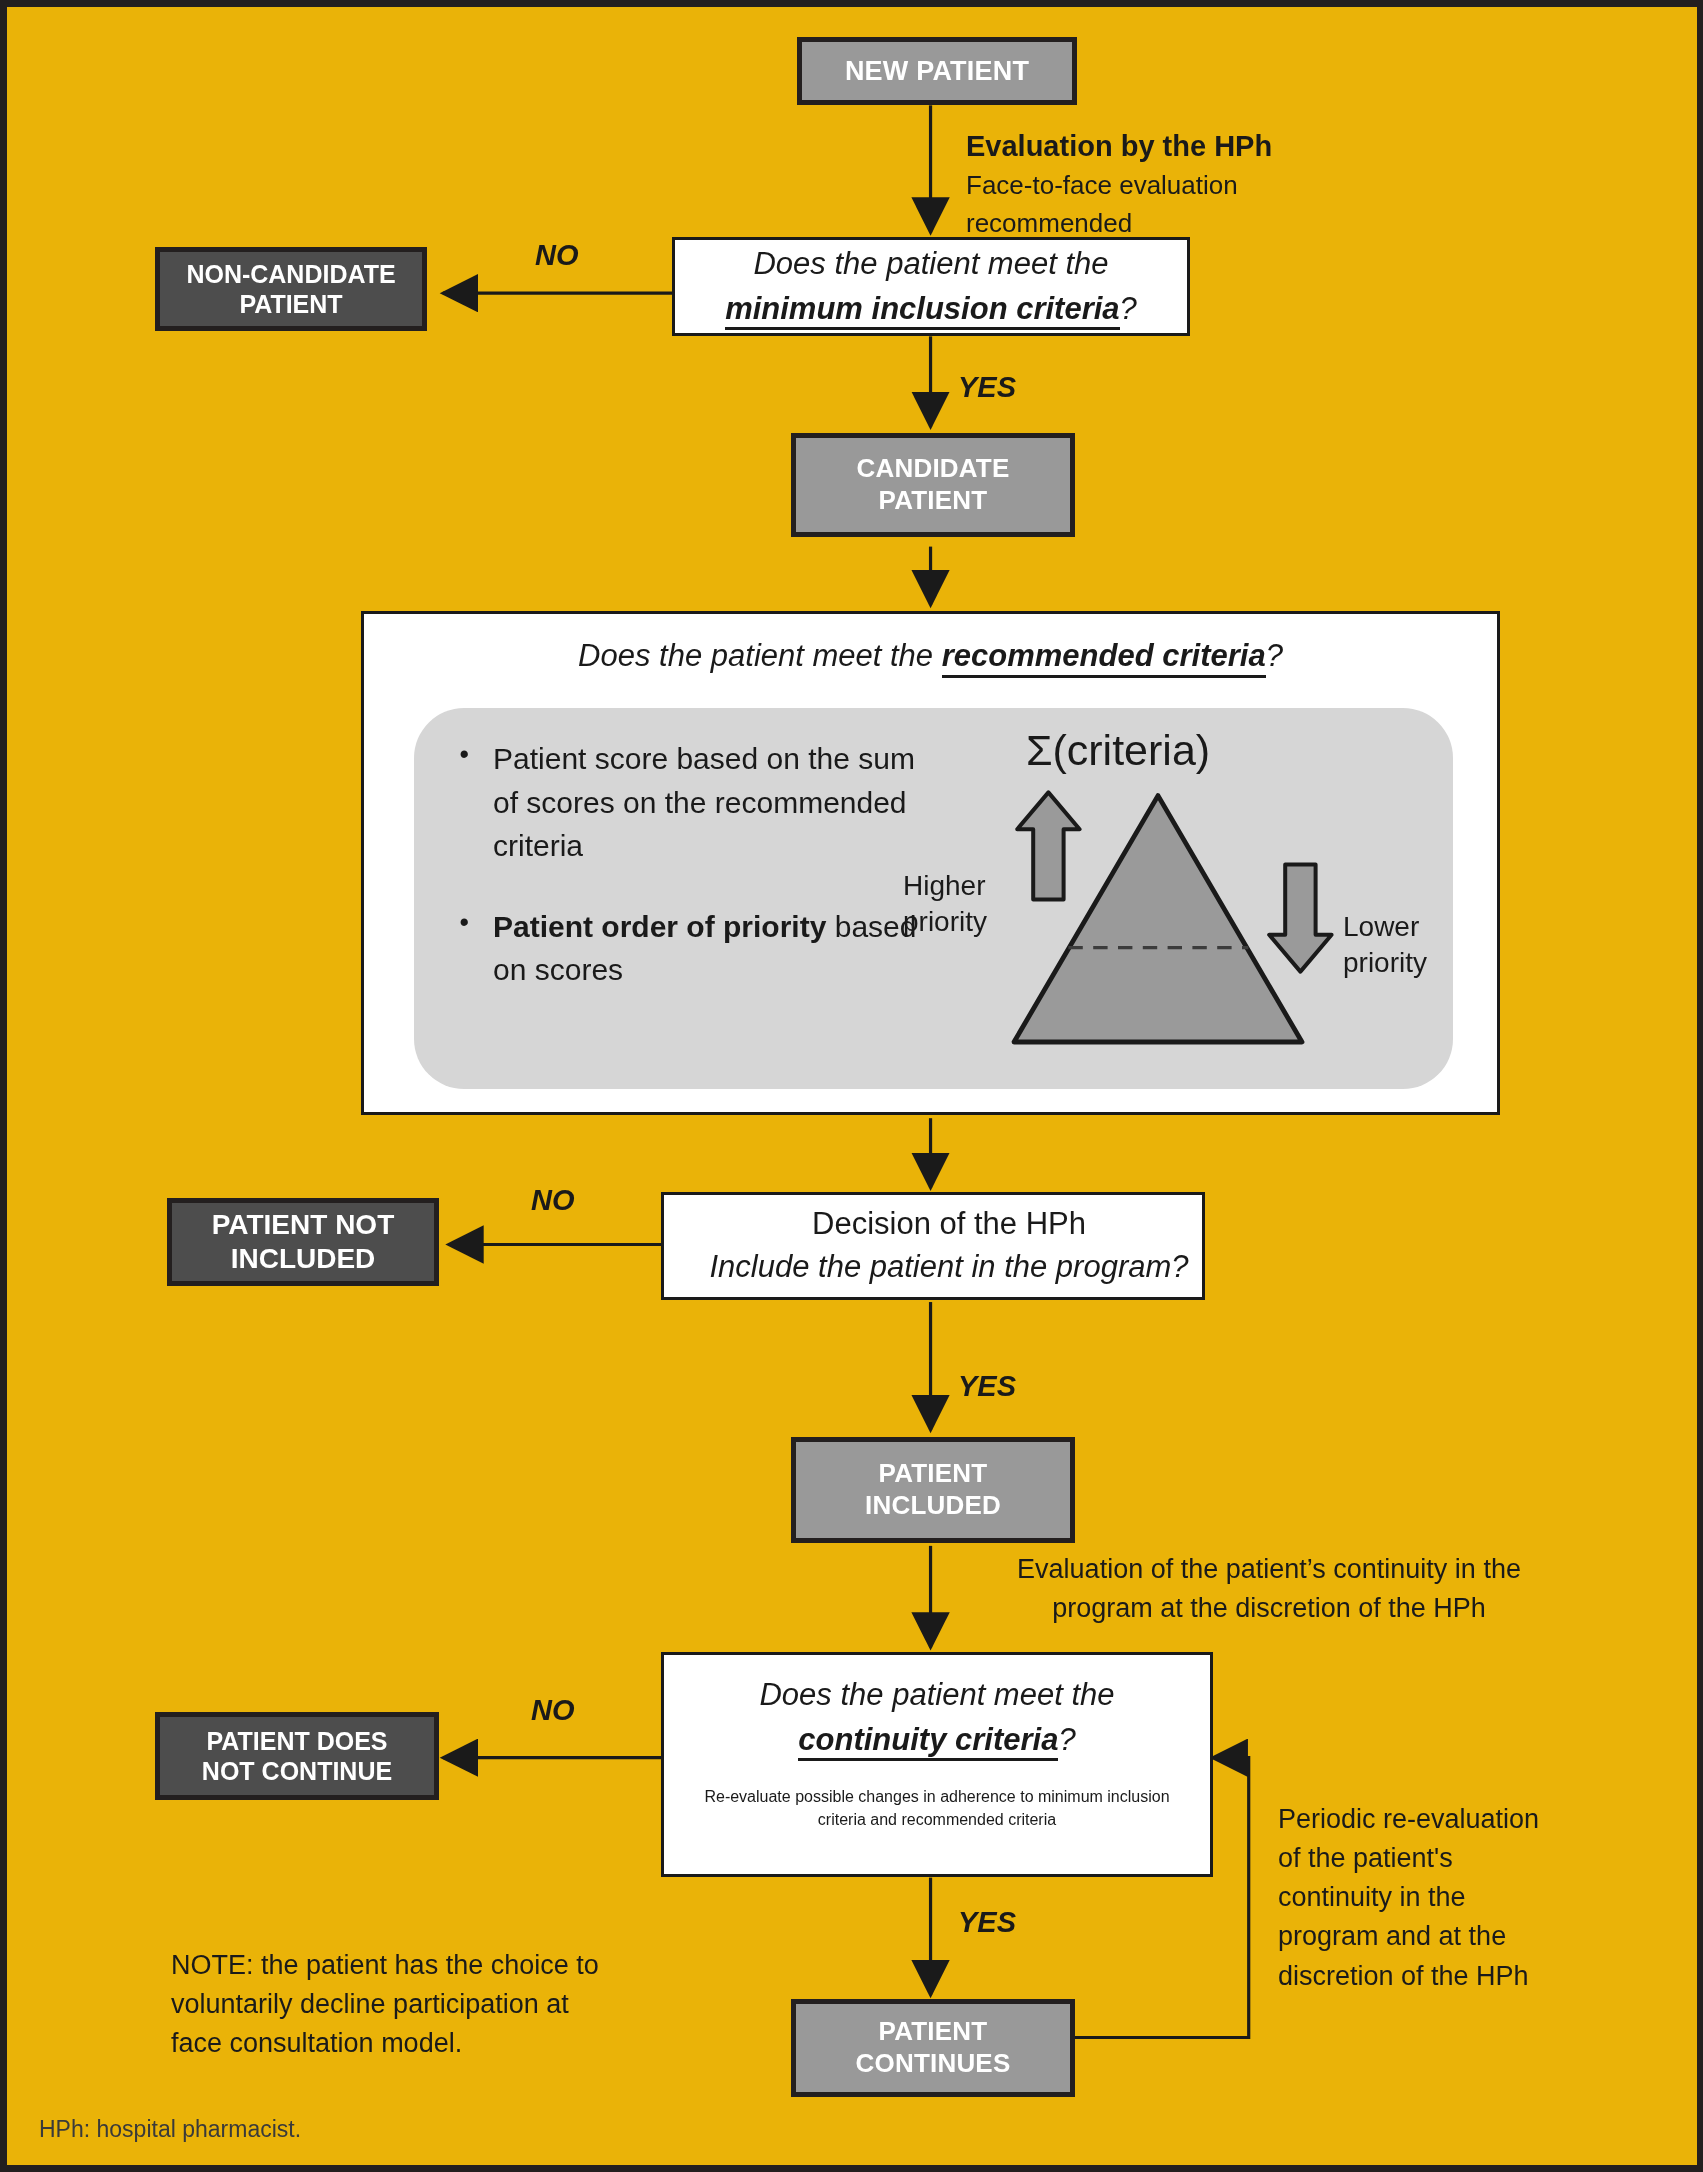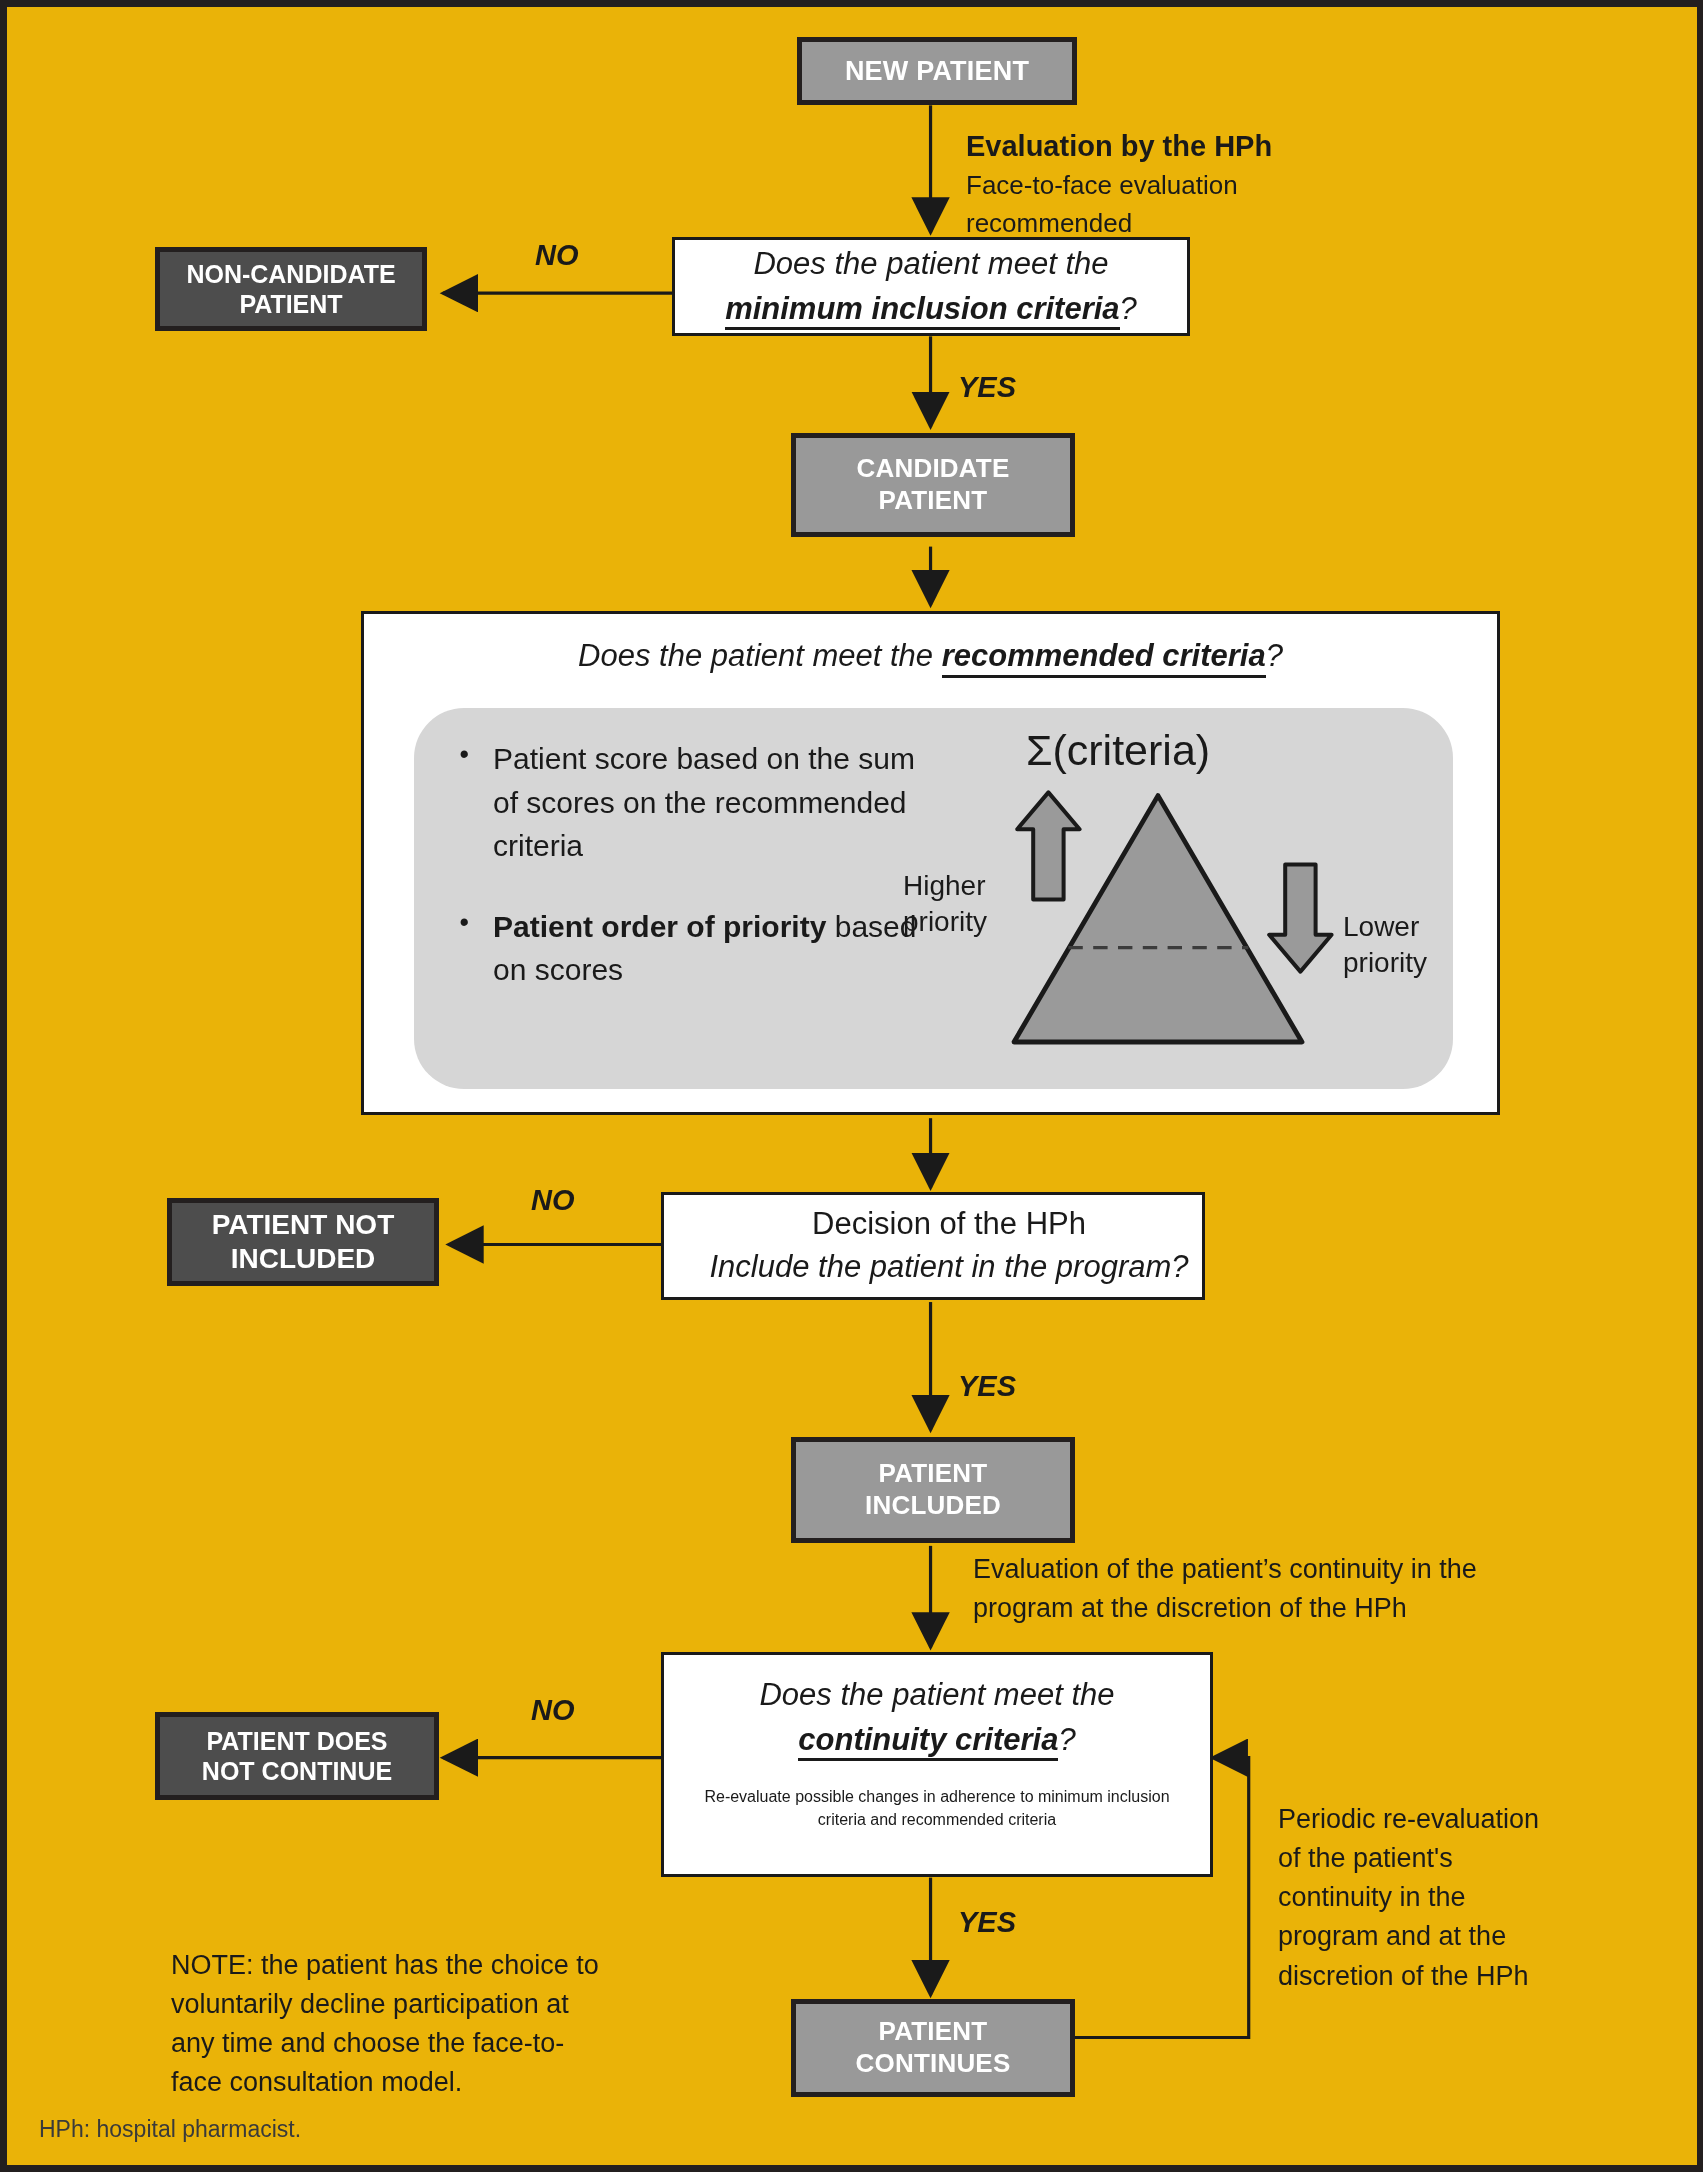--- a/index.html
+++ b/index.html
@@ -260,21 +260,21 @@
 
   <div class="edge-label" style="left:951px;top:1363px;">YES</div>
 
   <div class="node gray-box" style="left:784px;top:1430px;width:284px;height:106px;font-size:26px;">
     <div>
       <span class="ln">PATIENT</span>
       <span class="ln">INCLUDED</span>
     </div>
   </div>
 
-  <div class="note-text" style="left:966px;top:1543px;width:592px;font-size:27px;">
+  <div class="note-text" style="left:966px;top:1543px;width:592px;font-size:27px;text-align:center;">
     <div>Evaluation of the patient’s continuity in the</div>
     <div>program at the discretion of the HPh</div>
   </div>
 
   <div class="node white-box" style="left:654px;top:1645px;width:552px;height:225px;justify-content:flex-start;padding-top:17.6px;">
     <div class="q-italic">Does the patient meet the</div>
     <div class="q-italic">
       <u>continuity criteria</u><span>?</span>
     </div>
     <div style="font-size:16px;line-height:1.42;margin-top:24px;padding:0 22.4px;">Re-evaluate possible changes in adherence to minimum inclusion criteria and recommended criteria</div>
@@ -302,21 +302,20 @@
     <div>Periodic re-evaluation</div>
     <div>of the patient's</div>
     <div>continuity in the</div>
     <div>program and at the</div>
     <div>discretion of the HPh</div>
   </div>
 
   <div class="note-text" style="left:164px;top:1939px;width:448px;font-size:27px;">
     <div>NOTE: the patient has the choice to</div>
     <div>voluntarily decline participation at</div>
-    <div>any time and choose the face-to-</div>
     <div>face consultation model.</div>
   </div>
 
   <div id="footnote">HPh: hospital pharmacist.</div>
 
 </div>
 </div>
 
 
 </body></html>

